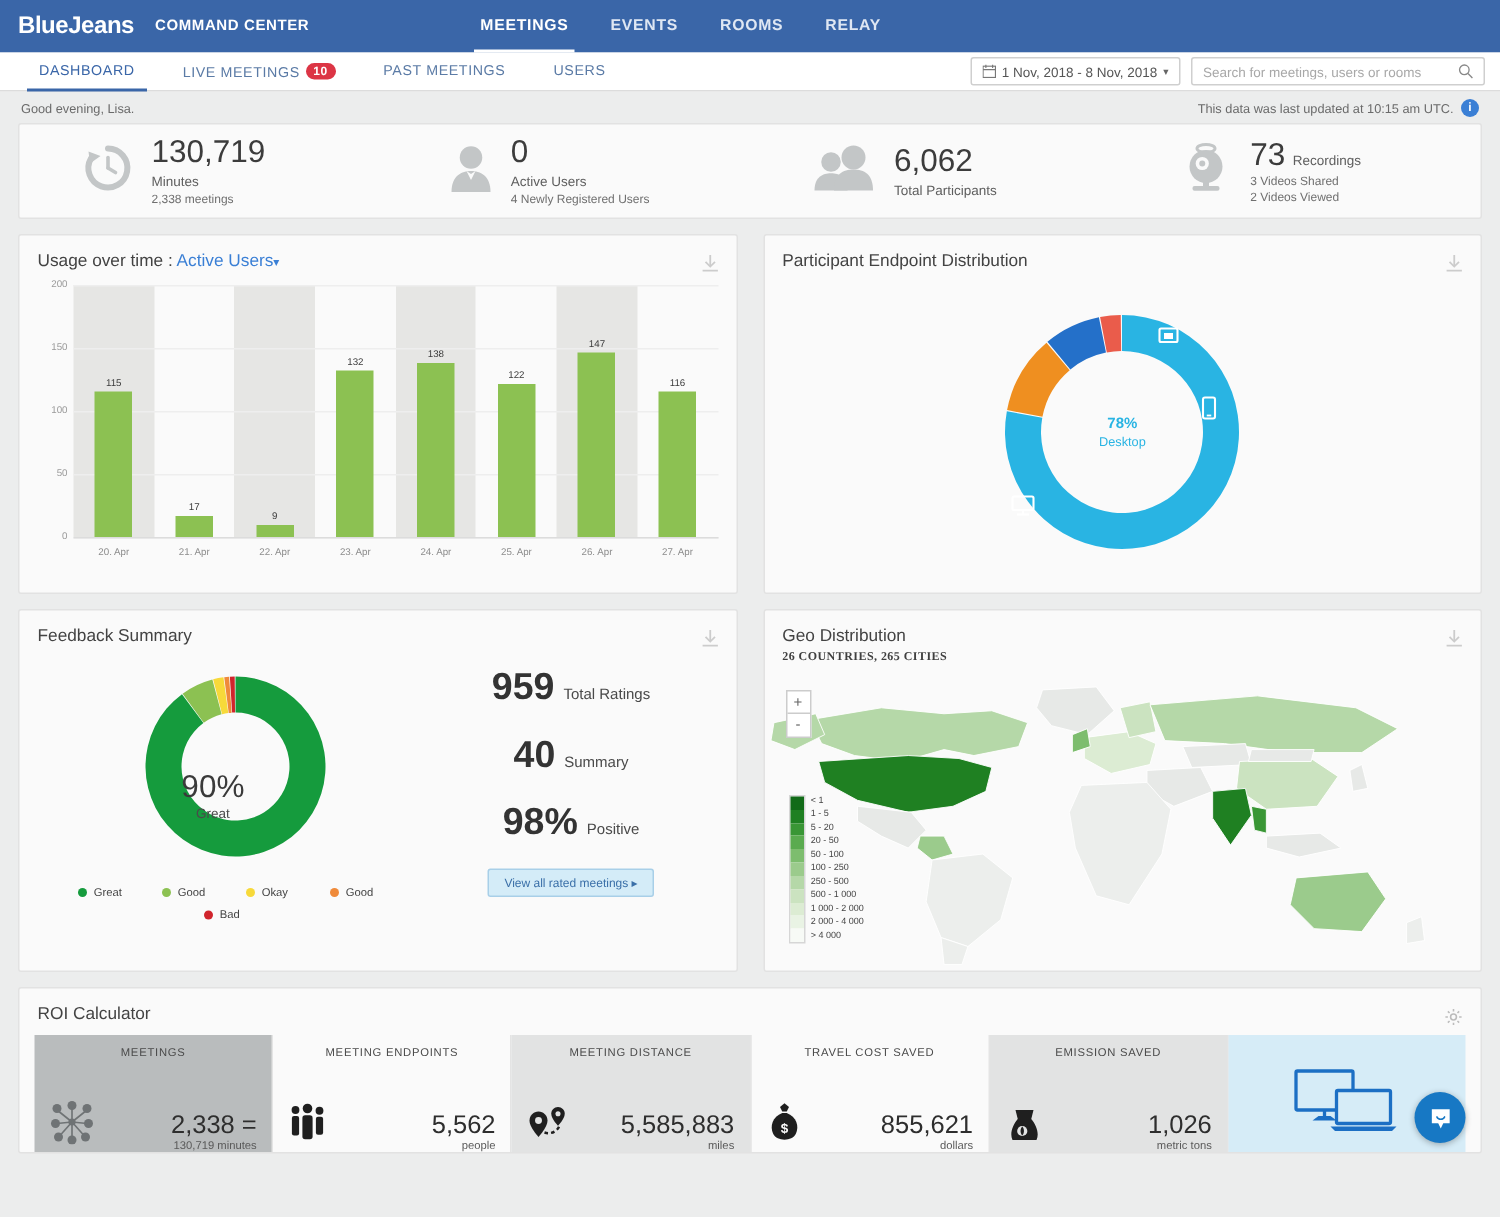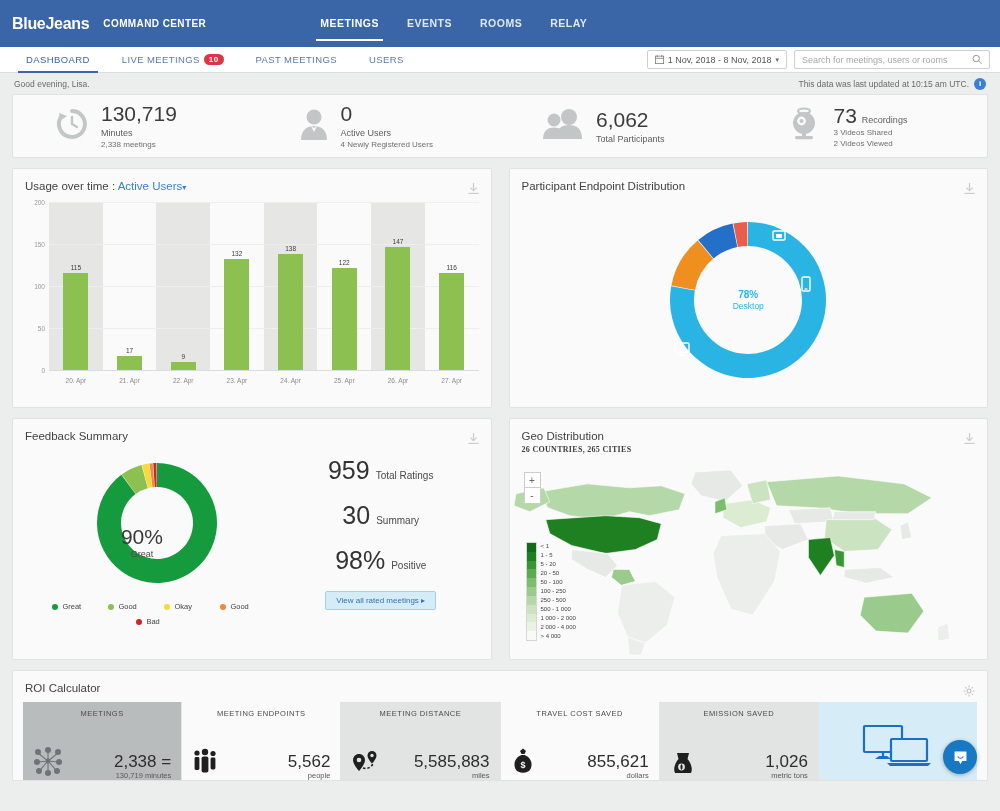--- a/index.html
+++ b/index.html
@@ -4,21 +4,21 @@
 <style>
   * { box-sizing: border-box; margin: 0; padding: 0; }
   html, body {
     width: 1000px; height: 811px;
     background: #eceded;
     font-family: "Liberation Sans", sans-serif;
     overflow: hidden;
   }
   
   .topnav {
-    height: 47px; background: #3a66a8; display: flex; align-items: center;
+    height: 35px; background: #3a66a8; display: flex; align-items: center;
     padding: 0 12px; color: #fff; position: relative;
   }
   .brand { font-size: 16px; font-weight: bold; letter-spacing: -0.3px; }
   .cc-title {
     font-size: 10px; font-weight: bold; letter-spacing: 0.4px;
     margin-left: 14px; color: #ffffff;
   }
   .mainmenu { display: flex; align-items: center; margin-left: 100px; height: 35px; }
   .mainmenu a {
     color: #dfe7f3; font-size: 10.5px; font-weight: bold; letter-spacing: 0.5px;
@@ -149,21 +149,21 @@
     position:absolute; text-align:center; left:50%; top:50%; transform:translate(-50%,-50%);
   }
   .donut-center .pct { font-size:10px; color:#29b4e3; font-weight:bold; }
   .donut-center .nm { font-size:8.5px; color:#29b4e3; margin-top:1px; }
 
   
   .fb-body { display:flex; height:218px; }
   .fb-left { flex: 0 0 54%; position:relative; padding-top:6px;padding-left:31px; }
   .fb-right { flex:1; display:flex; flex-direction:column; align-items:center; justify-content:center; gap:16px; padding-bottom:36px;}
   .fbstat { display:flex; align-items:baseline; gap:6px; }
-  .fbstat .n { font-size:25px; color:#333; font-weight:400; }
+  .fbstat .n { font-size:25px; color:#333; font-weight:700; }
   .fbstat .t { font-size:10px; color:#4a4a4a; }
   .fb-center { position:absolute; left:50%; top:46%; transform:translate(-50%,-50%); text-align:center; }
   .fb-center .pct { font-size:21px; color:#3a3a3a; font-weight:300; }
   .fb-center .nm { font-size:9px; color:#4a4a4a; }
   .legend { display:flex; flex-wrap:wrap; gap:6px 14px; justify-content:center; width:225px; margin:4px auto 0 auto;}
   .legend .li { display:flex; align-items:center; gap:4px; font-size:7.5px; color:#444; width:42px;}
   .dot { width:6px; height:6px; border-radius:50%; }
   .viewall {
     border:1px solid #a8cfe8; background:#d4ecf8; color:#3a6fa8;
     font-size:8px; padding:4px 10px; border-radius:2px; cursor:pointer;
@@ -503,21 +503,21 @@
                 <span>Bad</span>
               </div>
             </div>
         </div>
         <div class="fb-right">
           <div class="fbstat">
             <span class="n">959</span>
             <span class="t">Total Ratings</span>
           </div>
           <div class="fbstat">
-            <span class="n">30</span>
+            <span class="n">40</span>
             <span class="t">Summary</span>
           </div>
           <div class="fbstat">
             <span class="n">98%</span>
             <span class="t">Positive</span>
           </div>
           <button class="viewall">View all rated meetings ▸</button>
         </div>
       </div>
     </div>

